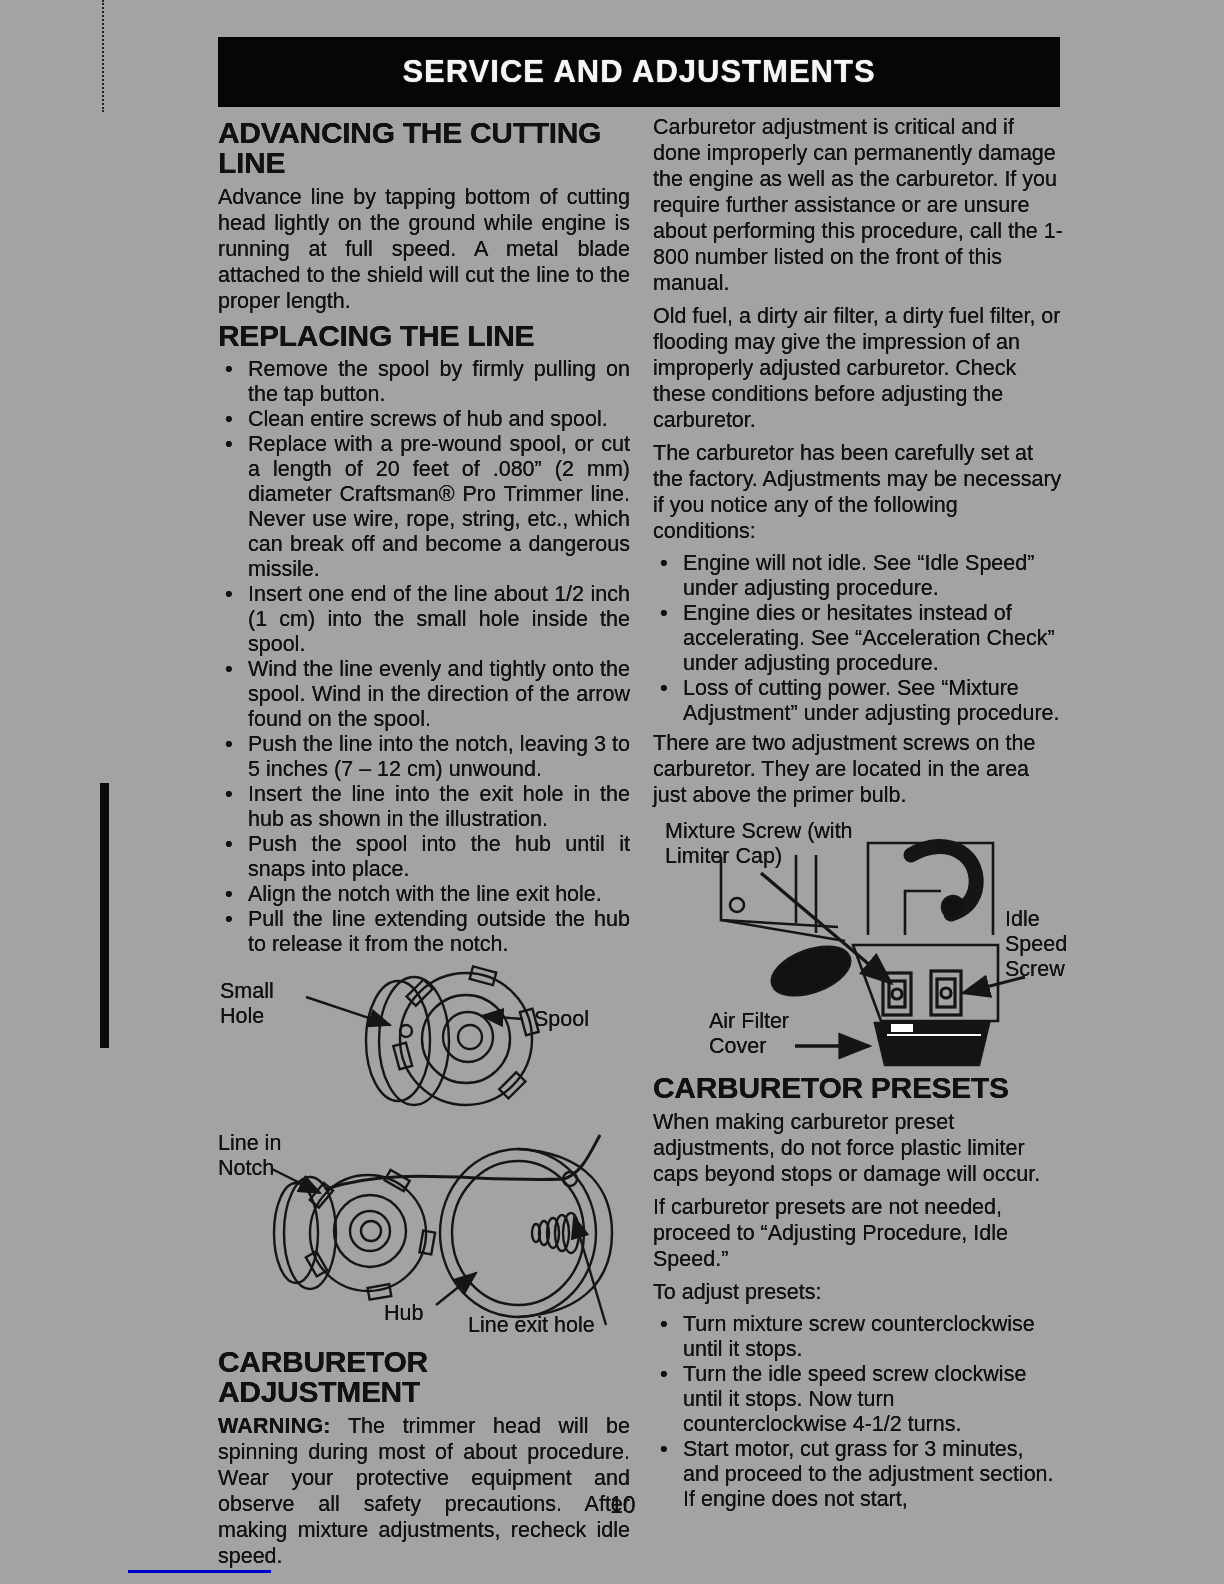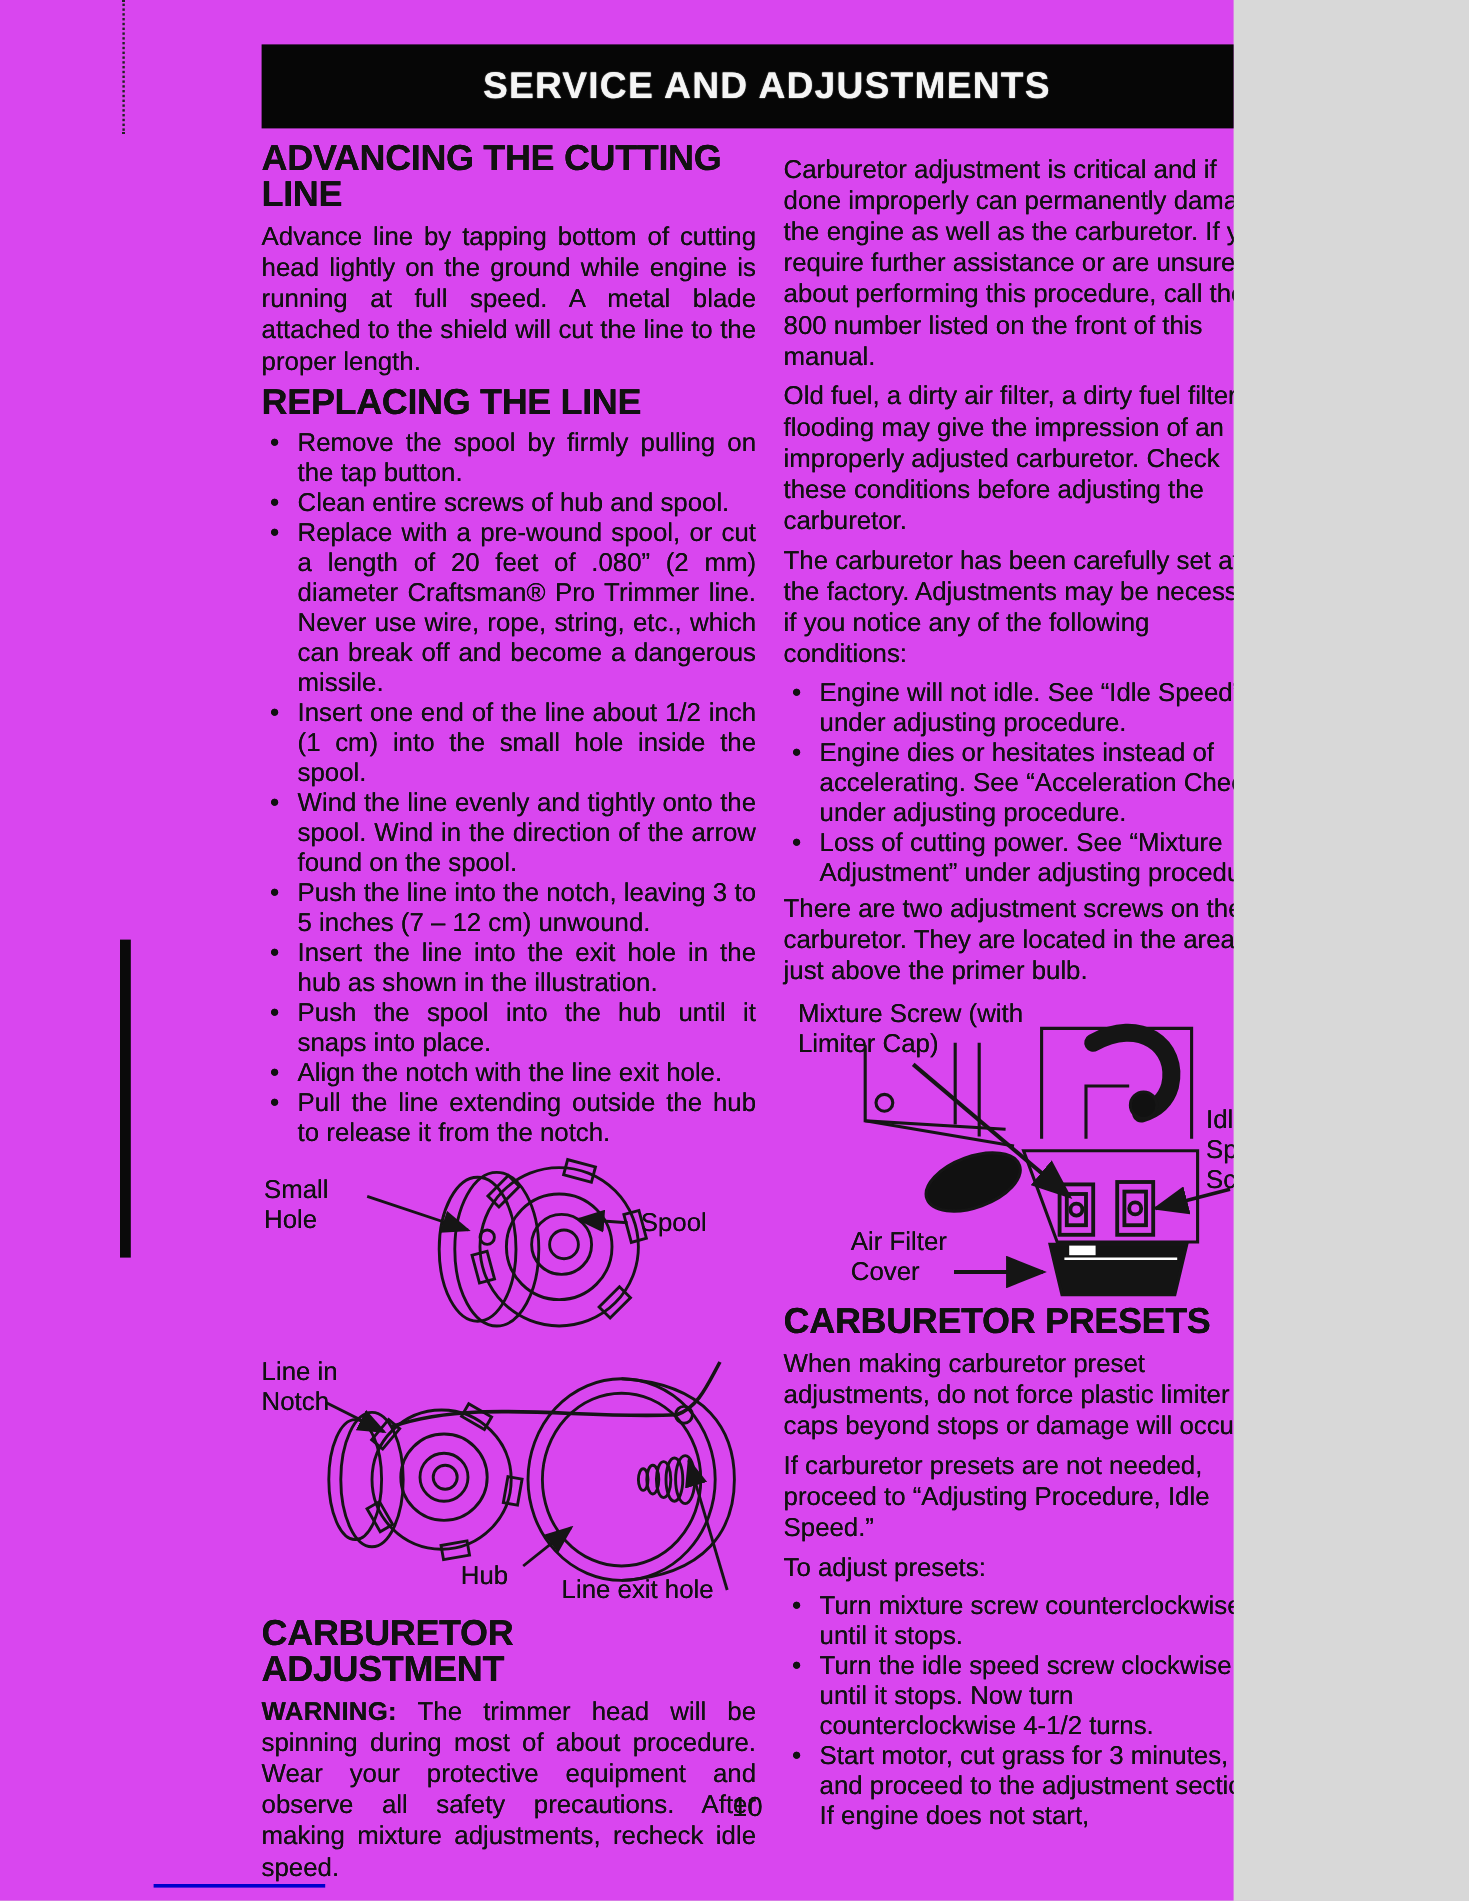--- a/index.html
+++ b/index.html
@@ -1,19 +1,19 @@
 <!DOCTYPE html>
 <html><head>
 <meta charset="utf-8">
 <style>
   html,body{margin:0;padding:0;background:#d8d8d8;}
   .page{
     position:relative;
-    width:1028px;height:1584px;
-    background:#d946ef;
+    width:1224px;height:1584px;
+    background:#a3a3a3;
     font-family:"Liberation Sans","DejaVu Sans",sans-serif;
     color:#111;
     overflow:hidden;
   }
   .page *{box-sizing:border-box;}
   
   .edge-dotted{
     position:absolute;left:102px;top:0;width:0;height:112px;
     border-left:2px dotted #222;
   }
@@ -39,21 +39,21 @@
   .col{position:absolute;top:108px;font-size:21.5px;line-height:26px;}
   .col.left{left:218px;width:412px;}
   .col.right{left:653px;width:410px;}
   .col p{margin:0 0 7px;text-shadow:0 0 .5px #111;}
   .col.left p, .col.left li{text-align:justify;}
   h2{
     font-size:30px;line-height:30px;font-weight:700;margin:6px 0 6px;
     letter-spacing:-0.3px;text-shadow:0 0 .5px #000;
   }
   h2:first-child{margin-top:10px;}
-  .col.right p:first-child{margin-top:20px;}
+  .col.right p:first-child{margin-top:6px;}
   ul{list-style:none;margin:0 0 4px;padding:0;}
   li{position:relative;padding-left:30px;line-height:25px;text-shadow:0 0 .5px #111;}
   li::before{content:"•";position:absolute;left:7px;top:-1px;font-size:22px;}
   .warn b{letter-spacing:0.2px;margin-top:27px;}
   
   .figure{position:relative;width:100%;}
   .figure svg{position:absolute;left:0;top:0;}
   .fig-label{
     position:absolute;font-size:21.5px;line-height:25px;white-space:pre-line;
     text-shadow:0 0 .5px #111;

